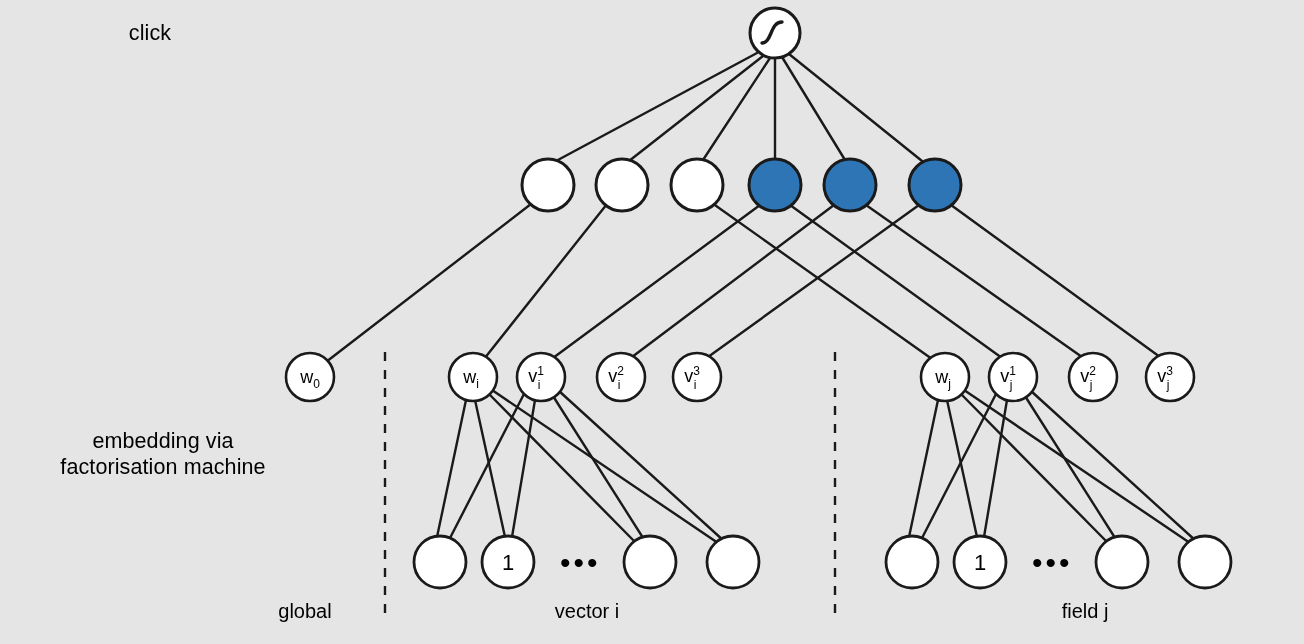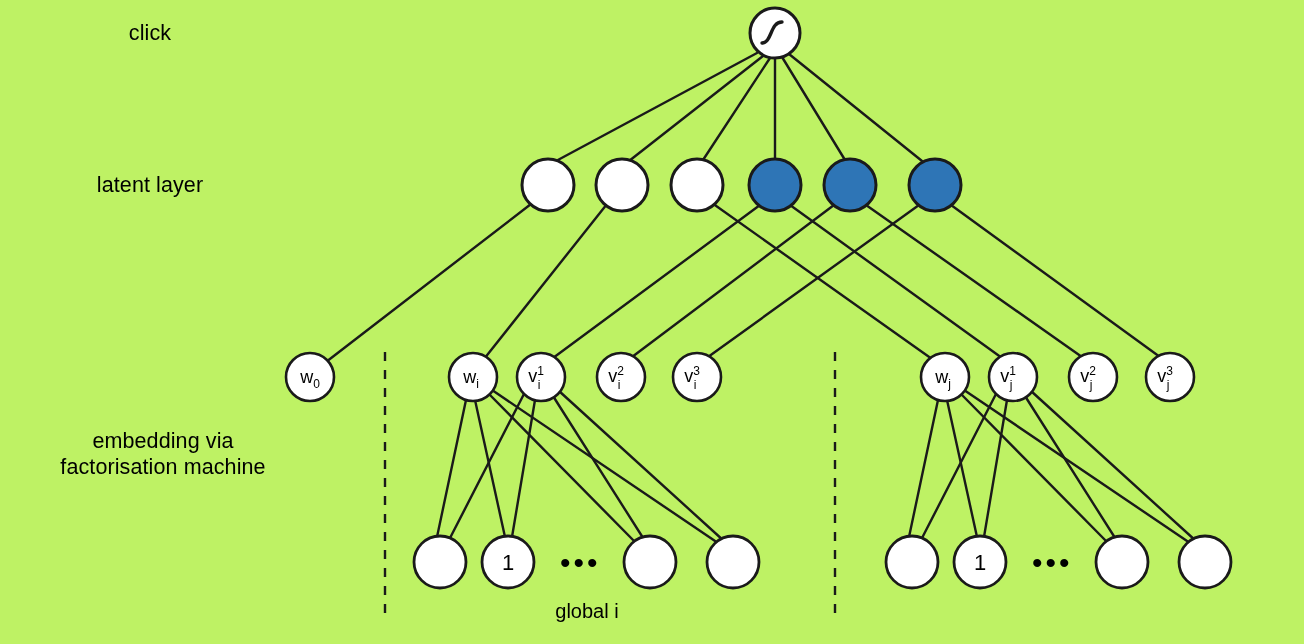--- a/index.html
+++ b/index.html
@@ -7,21 +7,21 @@
     padding: 0;
     background: #ffffff;
   }
   body {
     font-family: "Liberation Sans", sans-serif;
   }
   #stage {
     position: relative;
     width: 1304px;
     height: 644px;
-    background: #bef264;
+    background: #e5e5e5;
     overflow: hidden;
   }
   #diagram {
     position: absolute;
     left: 0;
     top: 0;
     width: 1304px;
     height: 644px;
   }
   .row-label {
@@ -59,30 +59,31 @@
     line-height: 1;
   }
 </style>
 </head>
 <body>
 
 <div id="stage">
 
   <div class="row-label" style="left:60px; top:20px; width:180px;">click</div>
 
-  <div class="row-label" style="left:50px; top:172px; width:200px;">latent layer</div>
 
 
   <div class="row-label" style="left:48px; top:428px; width:230px;">embedding via
 factorisation machine</div>
 
 
-
-  <div class="group-label" style="left:512px; top:600px; width:150px;">global i</div>
-
+  <div class="group-label" style="left:230px; top:600px; width:150px;">global</div>
+
+  <div class="group-label" style="left:512px; top:600px; width:150px;">vector i</div>
+
+  <div class="group-label" style="left:1010px; top:600px; width:150px;">field j</div>
 
   <div class="ellipsis" style="left:560px; top:548px;">•••</div>
 
   <div class="ellipsis" style="left:1032px; top:548px;">•••</div>
 
   <svg id="diagram" viewBox="0 0 1304 644" xmlns="http://www.w3.org/2000/svg">
 
     <g fill="none" stroke="#1a1a1a" stroke-width="2.4" stroke-linecap="round">
 
       <g>

